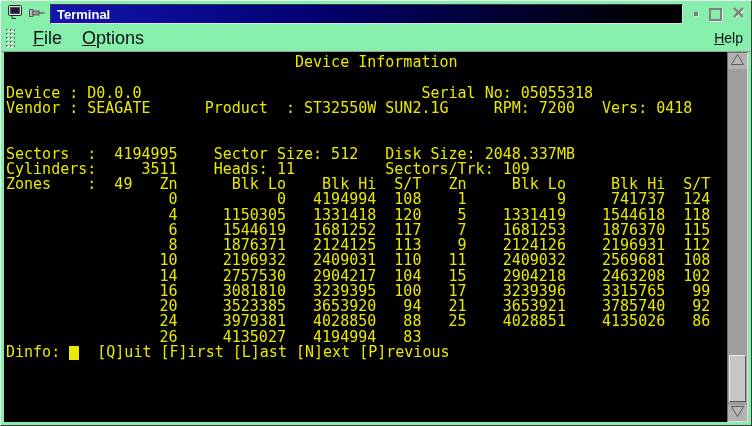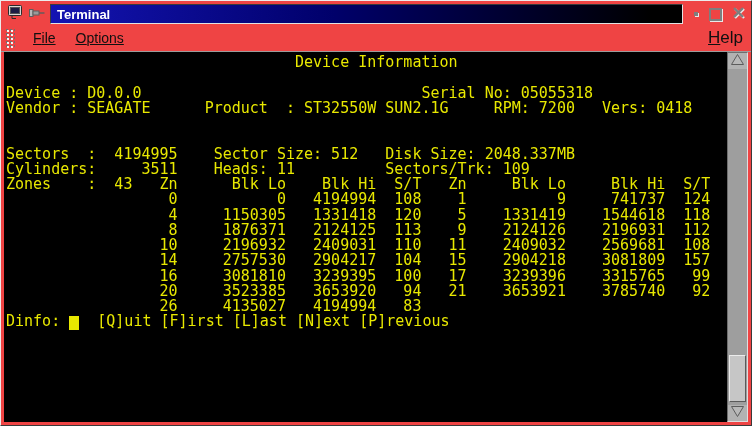--- a/index.html
+++ b/index.html
@@ -1,18 +1,18 @@
 <!DOCTYPE html>
 <html><head>
 <meta charset="utf-8">
 <style>
   html,body{margin:0;padding:0;background:#888;}
   .window{
     width:752px;height:426px;box-sizing:border-box;position:relative;
-    background:#ef4444;
+    background:#86efac;
     border:1px solid;border-color:#ececec #3a3a3a #3a3a3a #ececec;
     font-family:"Liberation Sans",sans-serif;
     overflow:hidden;
   }
   
   .titlebar{display:flex;align-items:center;height:22px;margin:2px 3px 0 3px;}
   .tb-icon{width:22px;height:20px;display:flex;align-items:center;justify-content:center;flex:none;}
   .title-area{
     flex:1;height:18px;margin:0 4px 0 2px;display:flex;align-items:center;
     background:linear-gradient(90deg,#1414b2 0%,#00006a 45%,#000000 95%);
@@ -25,24 +25,24 @@
   .btn-close{width:16px;height:16px;margin:0 2px 0 4px;display:flex;align-items:center;justify-content:center;}
   
   .menubar{display:flex;align-items:center;height:26px;border-bottom:1px solid #9c9c9c;position:relative;}
   .grip{
     width:10px;height:20px;margin:0 8px 0 4px;flex:none;
     background-image:
       radial-gradient(#f4f4f4 28%, transparent 34%),
       radial-gradient(#6f6f6f 28%, transparent 34%);
     background-size:4px 4px;background-position:1px 1px,0 0;
   }
-  .menu-item{font-size:14px;color:#101010;padding:3px 10px;white-space:nowrap;text-decoration:underline;}
+  .menu-item{font-size:18px;color:#101010;padding:3px 10px;white-space:nowrap;}
   .menu-item::first-letter{text-decoration:underline;}
   .mb-spacer{flex:1;}
-  .menu-help{font-size:17px;color:#101010;padding:3px 8px 3px 10px;}
+  .menu-help{font-size:14px;color:#101010;padding:3px 8px 3px 10px;}
   .menu-help::first-letter{text-decoration:underline;}
   
   .content{display:flex;margin:0 3px;height:370px;}
   .screen{
     flex:1;background:#000000;color:#e8e800;overflow:hidden;
     font-family:"DejaVu Sans Mono",monospace;font-size:15px;line-height:15.25px;
     padding:3px 0 0 2px;
   }
   .trow{height:15.25px;white-space:pre;}
   .cursor{display:inline-block;width:10px;height:14px;background:#e8e800;vertical-align:bottom;}
@@ -111,28 +111,30 @@
     <div class="screen" id="screen">
       <div id="lines">
           <div class="trow">                                Device Information</div>
           <div class="trow"></div>
           <div class="trow">Device : D0.0.0                               Serial No: 05055318</div>
           <div class="trow">Vendor : SEAGATE      Product  : ST32550W SUN2.1G     RPM: 7200   Vers: 0418</div>
           <div class="trow"></div>
           <div class="trow"></div>
           <div class="trow">Sectors  :  4194995    Sector Size: 512   Disk Size: 2048.337MB</div>
           <div class="trow">Cylinders:     3511    Heads: 11          Sectors/Trk: 109</div>
-          <div class="trow">Zones    :  43   Zn      Blk Lo    Blk Hi  S/T   Zn     Blk Lo     Blk Hi  S/T</div>
+          <div class="trow">Zones    :  49   Zn      Blk Lo    Blk Hi  S/T   Zn     Blk Lo     Blk Hi  S/T</div>
           <div class="trow">                  0           0   4194994  108    1          9     741737  124</div>
           <div class="trow">                  4     1150305   1331418  120    5    1331419    1544618  118</div>
+          <div class="trow">                  6     1544619   1681252  117    7    1681253    1876370  115</div>
           <div class="trow">                  8     1876371   2124125  113    9    2124126    2196931  112</div>
           <div class="trow">                 10     2196932   2409031  110   11    2409032    2569681  108</div>
-          <div class="trow">                 14     2757530   2904217  104   15    2904218    3081809  157</div>
+          <div class="trow">                 14     2757530   2904217  104   15    2904218    2463208  102</div>
           <div class="trow">                 16     3081810   3239395  100   17    3239396    3315765   99</div>
           <div class="trow">                 20     3523385   3653920   94   21    3653921    3785740   92</div>
+          <div class="trow">                 24     3979381   4028850   88   25    4028851    4135026   86</div>
           <div class="trow">                 26     4135027   4194994   83</div>
         </div>
       <div class="trow"><span id="prompt">Dinfo: </span><span class="cursor"></span><span id="commands">  [Q]uit [F]irst [L]ast [N]ext [P]revious</span></div>
     </div>
     <div class="scrollbar">
       <div class="sb-btn">
         <span>
           <svg width="15" height="13" viewBox="0 0 15 13">
             <polygon points="7.5,1.5 13.5,11.5 1.5,11.5" fill="#b8b8b8" stroke="#5c5c5c"></polygon>
           </svg>

